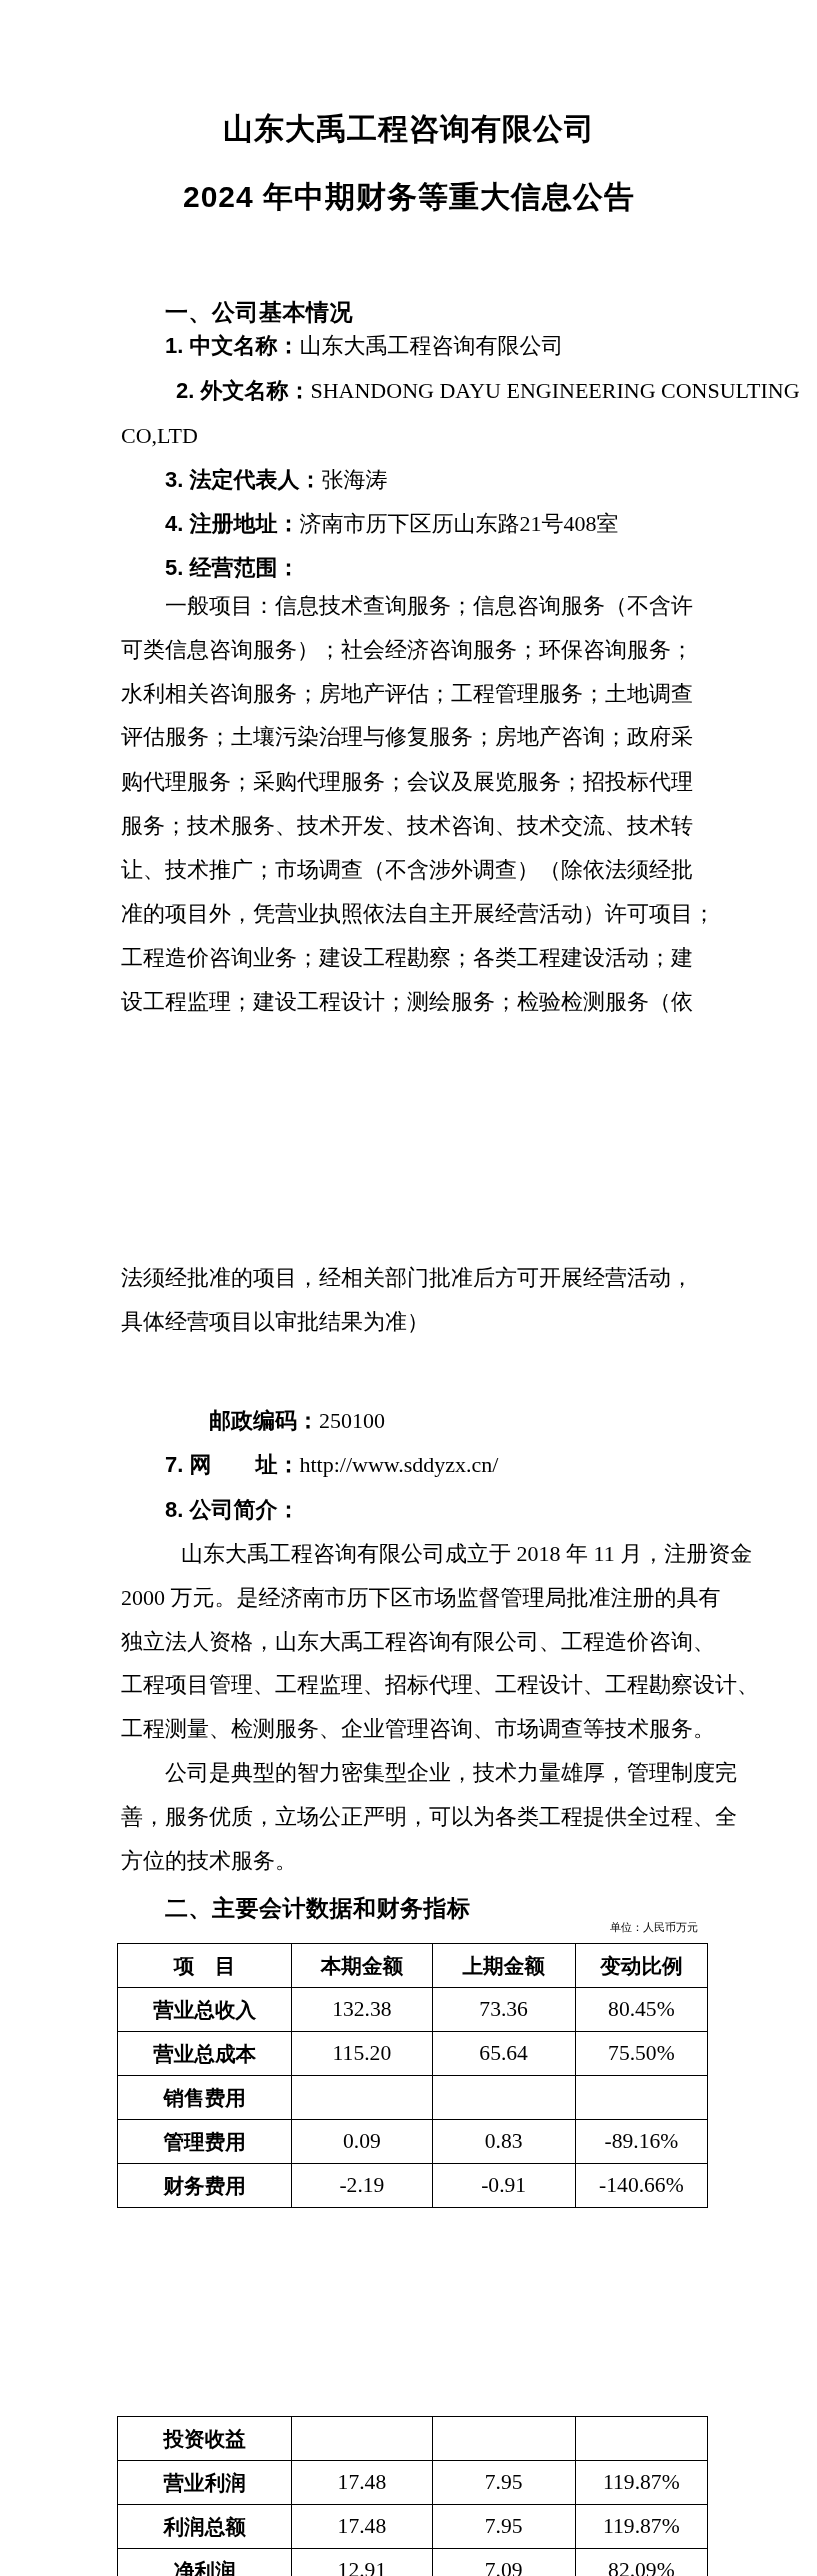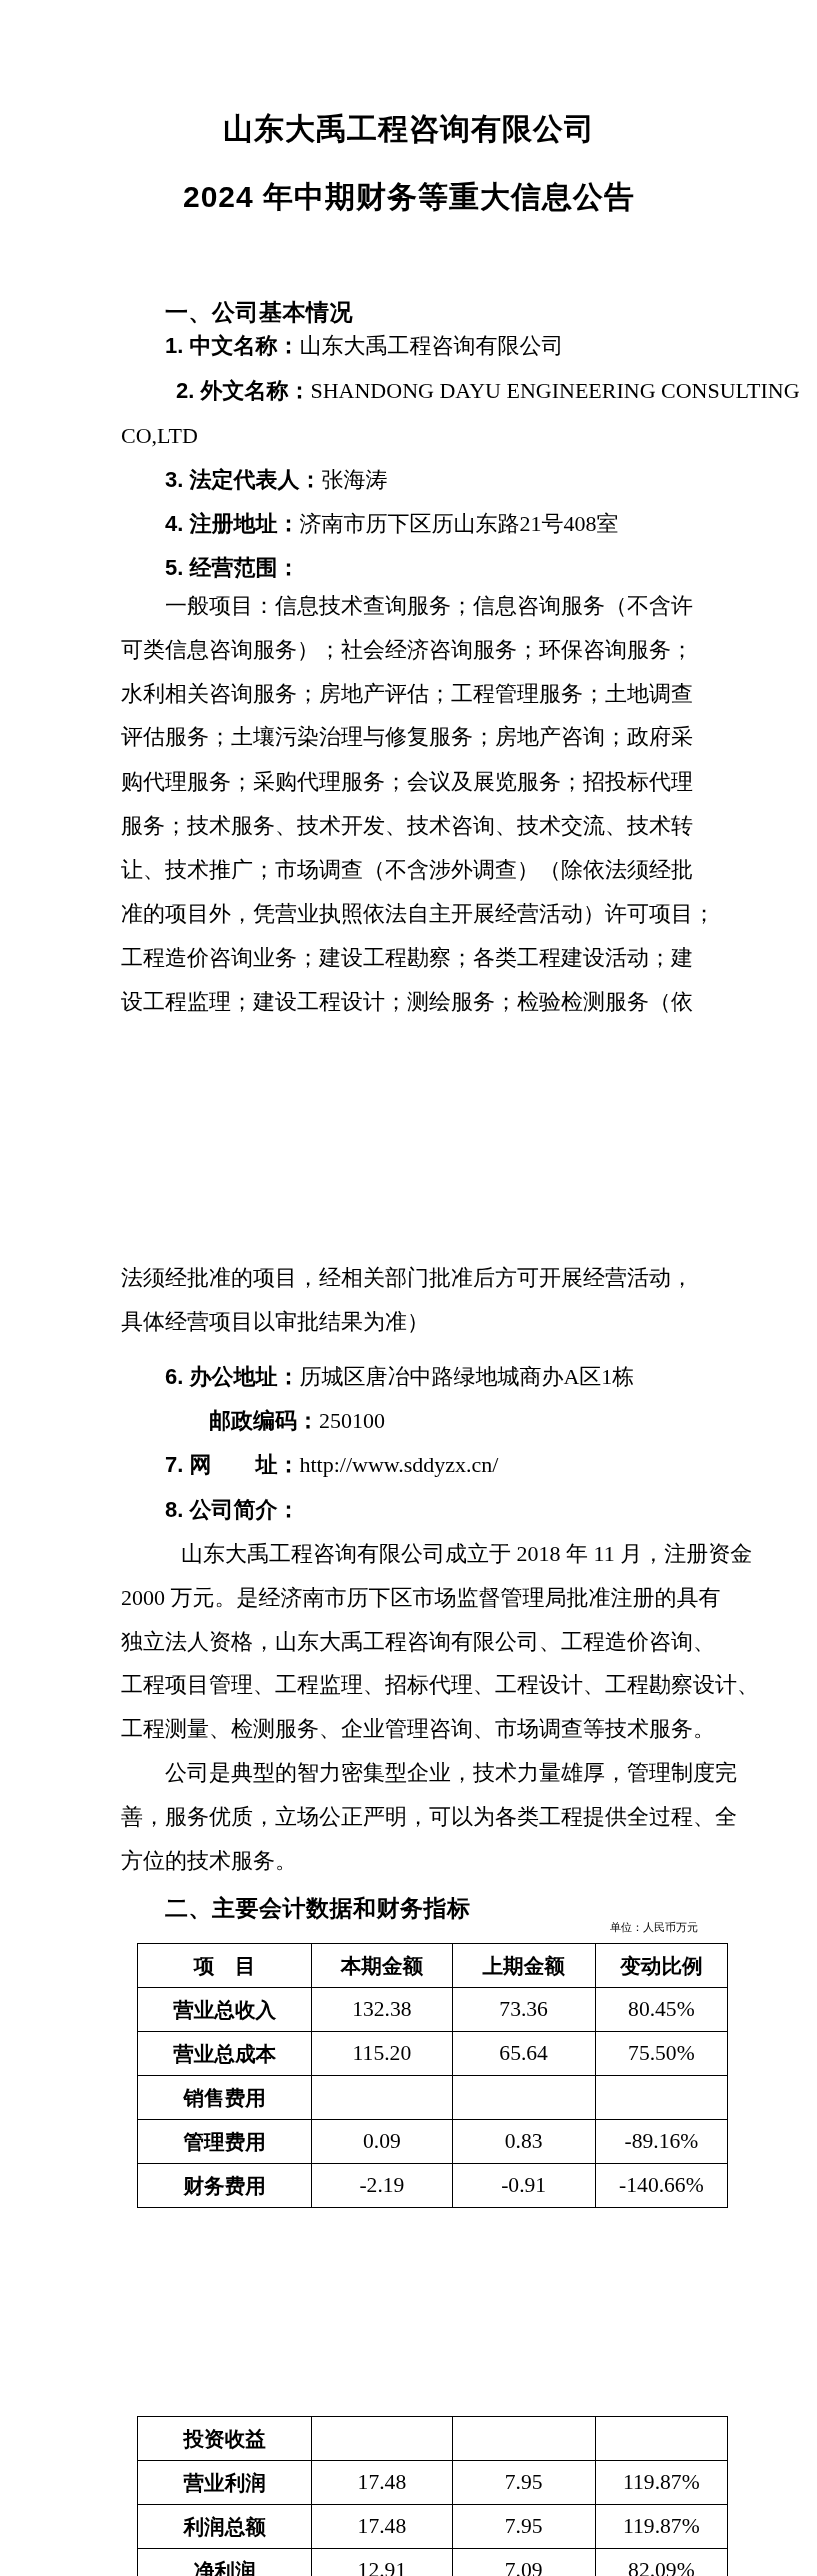--- a/index.html
+++ b/index.html
@@ -7,21 +7,21 @@
        font-family:"Liberation Serif","DejaVu Serif",serif;}
   .line{position:absolute;white-space:nowrap;font-size:22px;line-height:22px;}
   .b{font-family:"Liberation Sans","DejaVu Sans",sans-serif;font-weight:bold;}
   .title{position:absolute;left:0;width:818px;text-align:center;white-space:nowrap;
          font-family:"Liberation Sans","DejaVu Sans",sans-serif;font-weight:bold;
          font-size:30px;line-height:30px;letter-spacing:1px;}
   .h{font-family:"Liberation Sans","DejaVu Sans",sans-serif;font-weight:bold;
      font-size:23px;line-height:23px;letter-spacing:0.5px;margin-top:12px;}
   .unit{position:absolute;right:120px;font-size:11px;line-height:17.5px;text-align:center;}
   table.fin{position:absolute;left:117px;width:591px;border-collapse:collapse;
-            table-layout:fixed;border:1.5px solid #000;margin-left:20px;}
+            table-layout:fixed;border:1.5px solid #000;}
   table.fin td{border:1px solid #000;height:43px;text-align:center;vertical-align:middle;
                font-size:21.6px;padding:0;overflow:hidden;}
   table.fin td.lab{font-family:"Liberation Sans","DejaVu Sans",sans-serif;font-weight:bold;font-size:20.6px;}
   table.fin tr.hrow td{font-family:"Liberation Sans","DejaVu Sans",sans-serif;font-weight:bold;font-size:20.6px;}
 </style>
 </head>
 <body>
 
 <div id="doc">
 
@@ -48,21 +48,20 @@
   <div class="line" style="top:771px;left:121px">购代理服务；采购代理服务；会议及展览服务；招投标代理</div>
   <div class="line" style="top:815px;left:121px">服务；技术服务、技术开发、技术咨询、技术交流、技术转</div>
   <div class="line" style="top:859px;left:121px">让、技术推广；市场调查（不含涉外调查）（除依法须经批</div>
   <div class="line" style="top:903px;left:121px">准的项目外，凭营业执照依法自主开展经营活动）许可项目；</div>
   <div class="line" style="top:947px;left:121px">工程造价咨询业务；建设工程勘察；各类工程建设活动；建</div>
   <div class="line" style="top:991px;left:121px">设工程监理；建设工程设计；测绘服务；检验检测服务（依</div>
 
   <div class="line" style="top:1267px;left:121px">法须经批准的项目，经相关部门批准后方可开展经营活动，</div>
   <div class="line" style="top:1311px;left:121px">具体经营项目以审批结果为准）</div>
 
-  <div class="line" style="top:1366px;left:165px"><span class="b">6. 办公地址：</span><span>历城区唐冶中路绿地城商办A区1栋</span></div>
 
   <div class="line" style="top:1410px;left:209px"><span class="b">邮政编码：</span><span>250100</span></div>
 
   <div class="line" style="top:1454px;left:165px"><span class="b">7. 网　　址：</span><span>http://www.sddyzx.cn/</span></div>
 
   <div class="line b" style="top:1499px;left:165px">8. 公司简介：</div>
 
   <div class="line" style="top:1543px;left:181px">山东大禹工程咨询有限公司成立于 2018 年 11 月，注册资金</div>
   <div class="line" style="top:1587px;left:121px">2000 万元。是经济南市历下区市场监督管理局批准注册的具有</div>
   <div class="line" style="top:1631px;left:121px">独立法人资格，山东大禹工程咨询有限公司、工程造价咨询、</div>

